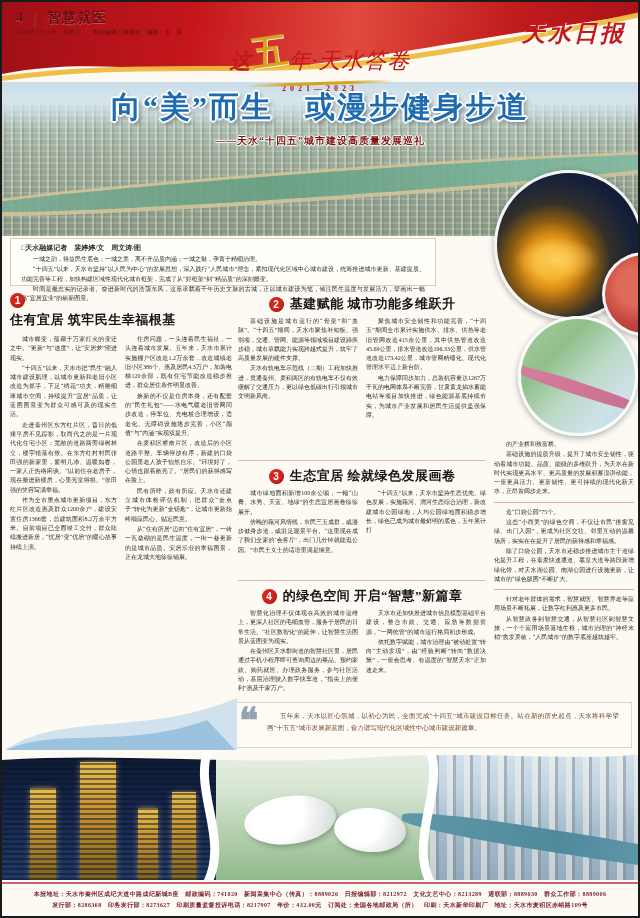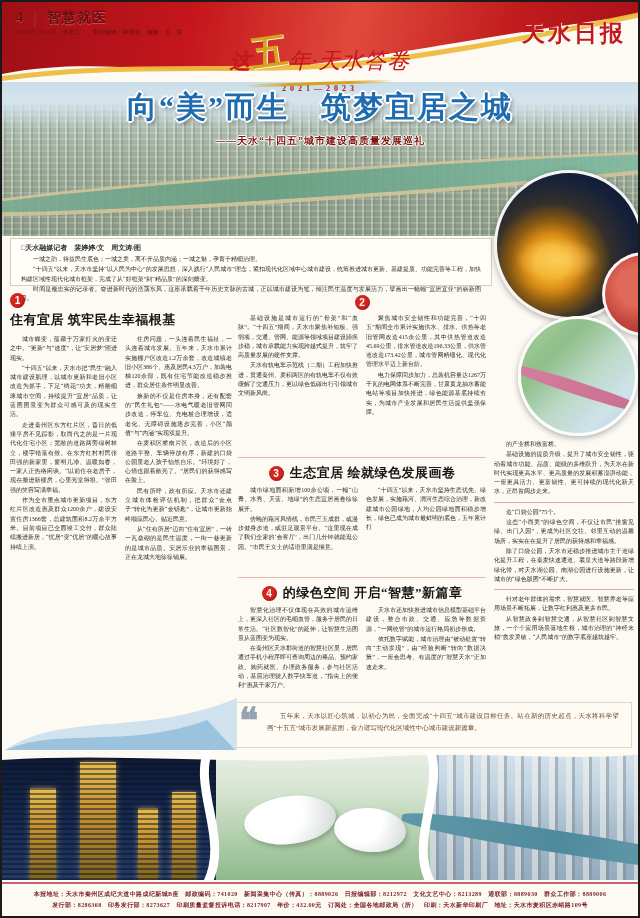--- a/index.html
+++ b/index.html
@@ -8,21 +8,21 @@
         border:2px solid #1b1b1b;overflow:hidden;font-family:"Liberation Serif",serif;}
   
   .banner{position:absolute;left:0;top:0;width:100%;height:80px;
           background:linear-gradient(100deg,#9e1016 0%,#c5161c 30%,#e04a3c 55%,#c01b1d 80%,#a81218 100%);}
   .banner svg{position:absolute;left:0;top:0;width:100%;height:100%;}
   .pagenum{position:absolute;left:14px;top:7px;font-size:14px;font-weight:bold;color:#6e0a0e;
            text-shadow:0 1px 0 rgba(255,255,255,.25);letter-spacing:1px;}
   .pagenum .bar{color:#8a1216;font-weight:normal;padding:0 4px;}
   .dateline{position:absolute;left:14px;top:27px;font-size:5.5px;color:#7c1216;font-weight:bold;letter-spacing:.5px;}
   .masthead{position:absolute;right:12px;top:16px;font-size:23px;font-weight:bold;color:#c3181d;
-            letter-spacing:3px;text-shadow:1px 1px 0 rgba(255,255,255,.7);}
+            font-style:italic;letter-spacing:3px;text-shadow:1px 1px 0 rgba(255,255,255,.7);}
   .btitle{position:absolute;left:50%;top:30px;transform:translateX(-50%);white-space:nowrap;z-index:6;text-align:center;}
   .btitle .t1{font-size:21px;font-weight:bold;font-style:italic;color:#c4161c;}
   .btitle .t2{font-size:36px;font-weight:bold;color:#d8a21c;display:inline-block;transform:rotate(-8deg) translateY(-4px);
               text-shadow:1px 1px 0 #fff;margin:0 1px;}
   .btitle .t3{font-size:22px;font-weight:normal;font-style:italic;color:#c4161c;letter-spacing:1px;}
   .btitle .years{font-size:8px;color:#b0131a;letter-spacing:4px;margin-top:-1px;font-weight:bold;}
   .btitle .gold-line{height:3px;width:150px;margin:1px auto 0;border-radius:3px;
               background:linear-gradient(90deg,rgba(216,162,28,0),#d8a21c 30%,#d8a21c 70%,rgba(216,162,28,0));transform:rotate(-2deg);}
   
   .hero{position:absolute;left:0;top:80px;width:100%;height:154px;overflow:hidden;
@@ -47,21 +47,21 @@
       background:radial-gradient(circle at 38% 62%,#f2b028 0 13%,#d98c16 22%,#8a5a12 33%,#33302a 47%,#15203a 68%,#0d1426 100%);}
   .c1 .glow{position:absolute;left:12%;top:45%;width:60%;height:30%;border-radius:50%;
       background:radial-gradient(#ffd56a,rgba(255,213,106,0) 70%);opacity:.8;}
   .c3{left:600px;top:250px;width:84px;height:84px;
       background:radial-gradient(circle at 40% 40%,#e06a5a 0 28%,#c4473e 55%,#8e2f32 100%);}
   .c2{left:516px;top:314px;width:120px;height:120px;
       background:linear-gradient(135deg,#a8cf9f 0%,#8fbf8a 30%,#bcd9c6 55%,#cfe2ea 78%,#b9d2df 100%);}
   .c2 .path{position:absolute;left:-20%;top:55%;width:140%;height:13px;background:linear-gradient(90deg,#d77f9e,#c86e90);
       transform:rotate(18deg);border-radius:50%;}
   
-  .intro{position:absolute;left:8px;top:236px;width:482px;height:48px;border:1px solid #d8cdbc;
+  .intro{position:absolute;left:8px;top:236px;width:426px;height:48px;border:1px solid #d8cdbc;
          background:#fffef8;padding:4px 10px;}
   .byline{font-size:7px;font-weight:bold;color:#333;margin-bottom:2px;}
   .intro p{font-size:5.8px;line-height:1.55;color:#8a4a38;text-indent:2em;text-align:justify;}
   
   .sec-head{display:flex;align-items:center;justify-content:center;gap:6px;margin:3px 0 4px;}
   .badge{flex:0 0 auto;width:15px;height:15px;border-radius:50%;background:#d6251f;color:#fff;
          font-size:10px;font-weight:bold;display:flex;align-items:center;justify-content:center;
          font-family:"Liberation Sans",sans-serif;box-shadow:inset -1px -1px 2px rgba(0,0,0,.3);}
   .sec-title{font-size:13px;font-weight:bold;color:#161616;letter-spacing:.5px;white-space:nowrap;}
   .cols2{column-count:2;column-gap:8px;text-align:justify;overflow:hidden;}
@@ -128,21 +128,21 @@
   </div>
   <div class="btitle">
     <span class="t1">这</span><span class="t2">五</span><span class="t3">年·天水答卷</span>
     <div class="gold-line"></div>
     <div class="years">2021—2023</div>
   </div>
 
   <div class="hero">
     <div class="river"></div>
     <div class="headline">
-      <h1>向“美”而生　筑梦宜居之城</h1>
+      <h1>向“美”而生　或漫步健身步道</h1>
       <h2>——天水“十四五”城市建设高质量发展巡礼</h2>
     </div>
   </div>
 
   <div class="circ c1">
       <div class="glow"></div>
     </div>
   <div class="circ c3"></div>
   <div class="circ c2">
       <div class="path"></div>
@@ -172,20 +172,21 @@
         <p>在麦积区桥南片区，改造后的小区道路平整、车辆停放有序，新建的口袋公园里老人孩子怡然自乐。“环境好了，心情也跟着敞亮了。”居民们的获得感写在脸上。</p>
         <p>民有所呼，政有所应。天水市还建立城市体检评估机制，把群众“金点子”转化为更新“金钥匙”，让城市更新始终顺应民心、贴近民意。</p>
         <p>从“住有所居”迈向“住有宜居”，一砖一瓦垒砌的是民生温度，一街一巷更新的是城市品质。安居乐业的幸福图景，正在龙城大地徐徐铺展。</p>
       </div>
   </div>
 
   <div class="mid">
     <div class="sec2 art">
       <div class="sec-head">
         <div class="badge">2</div>
+        <div class="sec-title">基建赋能 城市功能多维跃升</div>
       </div>
       <div class="cols2">
           <p>基础设施是城市运行的“骨架”和“血脉”。“十四五”期间，天水市聚焦补短板、强弱项，交通、管网、能源等领域项目建设蹄疾步稳，城市承载能力实现跨越式提升，筑牢了高质量发展的硬件支撑。</p>
           <p>天水有轨电车示范线（二期）工程加快推进，贯通秦州、麦积两区的有轨电车不仅有效缓解了交通压力，更以绿色低碳出行引领城市文明新风尚。</p>
           <p>聚焦城市安全韧性和功能完善，“十四五”期间全市累计实施供水、排水、供热等老旧管网改造415余公里，其中供热管道改造45.69公里，排水管道改造196.33公里，供水管道改造173.42公里，城市管网精细化、现代化管理水平迈上新台阶。</p>
           <p>电力保障同步加力，总装机容量达1267万千瓦的电网体系不断完善，甘肃黄龙抽水蓄能电站等项目加快推进，绿色能源基底持续夯实，为城市产业发展和居民生活提供坚强保障。</p>
         </div>
     </div>
     <div class="sec3 art">
       <div class="sec-head">

